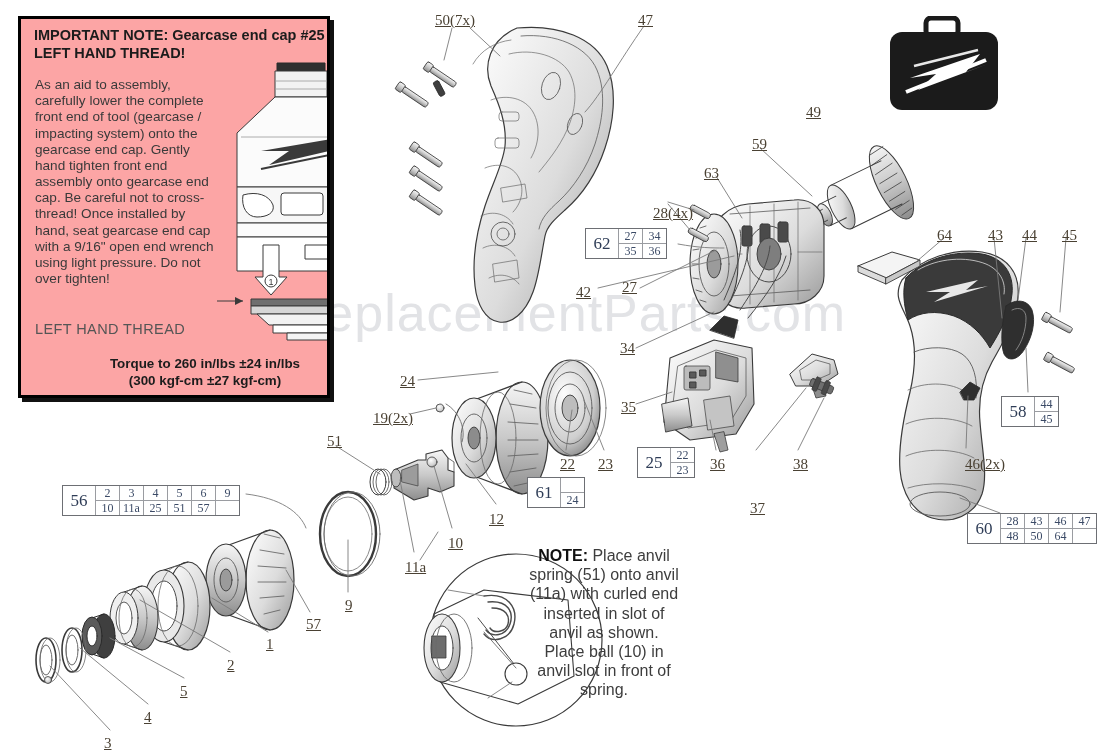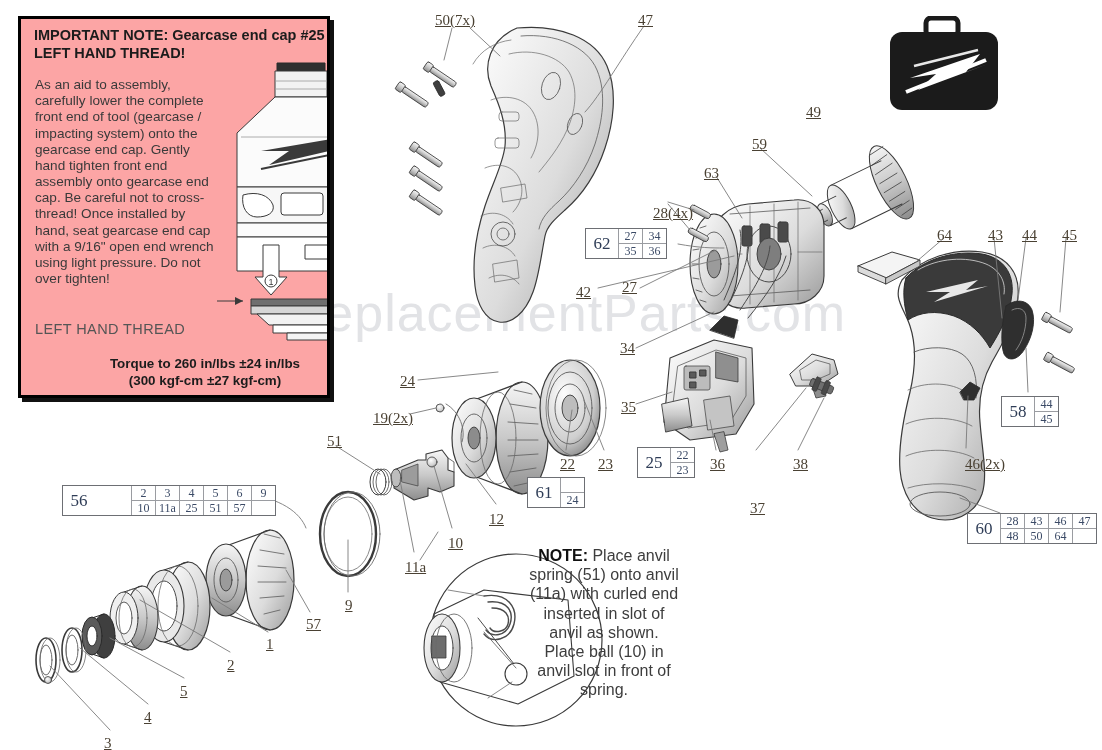--- a/index.html
+++ b/index.html
@@ -620,21 +620,21 @@
       <div class="callout" style="left: 405px; top: 560px;">11a</div>
       <div class="callout" style="left: 345px; top: 598px;">9</div>
       <div class="callout" style="left: 306px; top: 617px;">57</div>
       <div class="callout" style="left: 266px; top: 637px;">1</div>
       <div class="callout" style="left: 227px; top: 658px;">2</div>
       <div class="callout" style="left: 180px; top: 684px;">5</div>
       <div class="callout" style="left: 144px; top: 710px;">4</div>
       <div class="callout" style="left: 104px; top: 736px;">3</div>
     </div>
   <div id="group-layer">
-      <div class="grp" style="left: 62px; top: 485px; gap: 36px;">
+      <div class="grp" style="left: 62px; top: 485px;">
         <div class="key">56</div>
         <div class="cells">
           <div class="row">
             <div class="cell">2</div>
             <div class="cell">3</div>
             <div class="cell">4</div>
             <div class="cell">5</div>
             <div class="cell">6</div>
             <div class="cell">9</div>
           </div>

